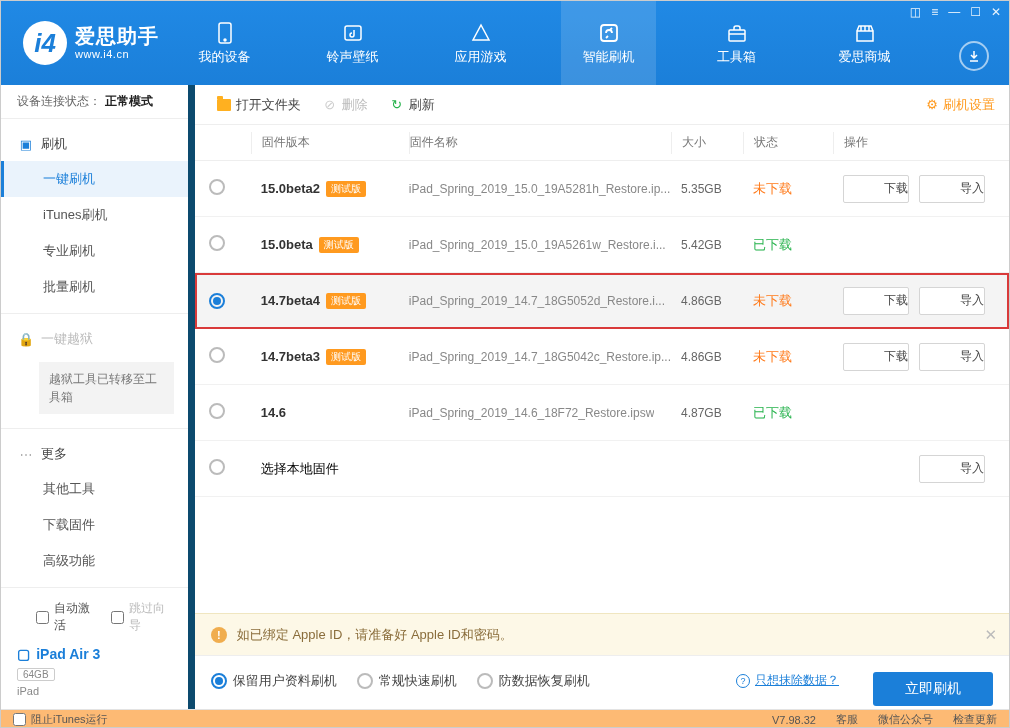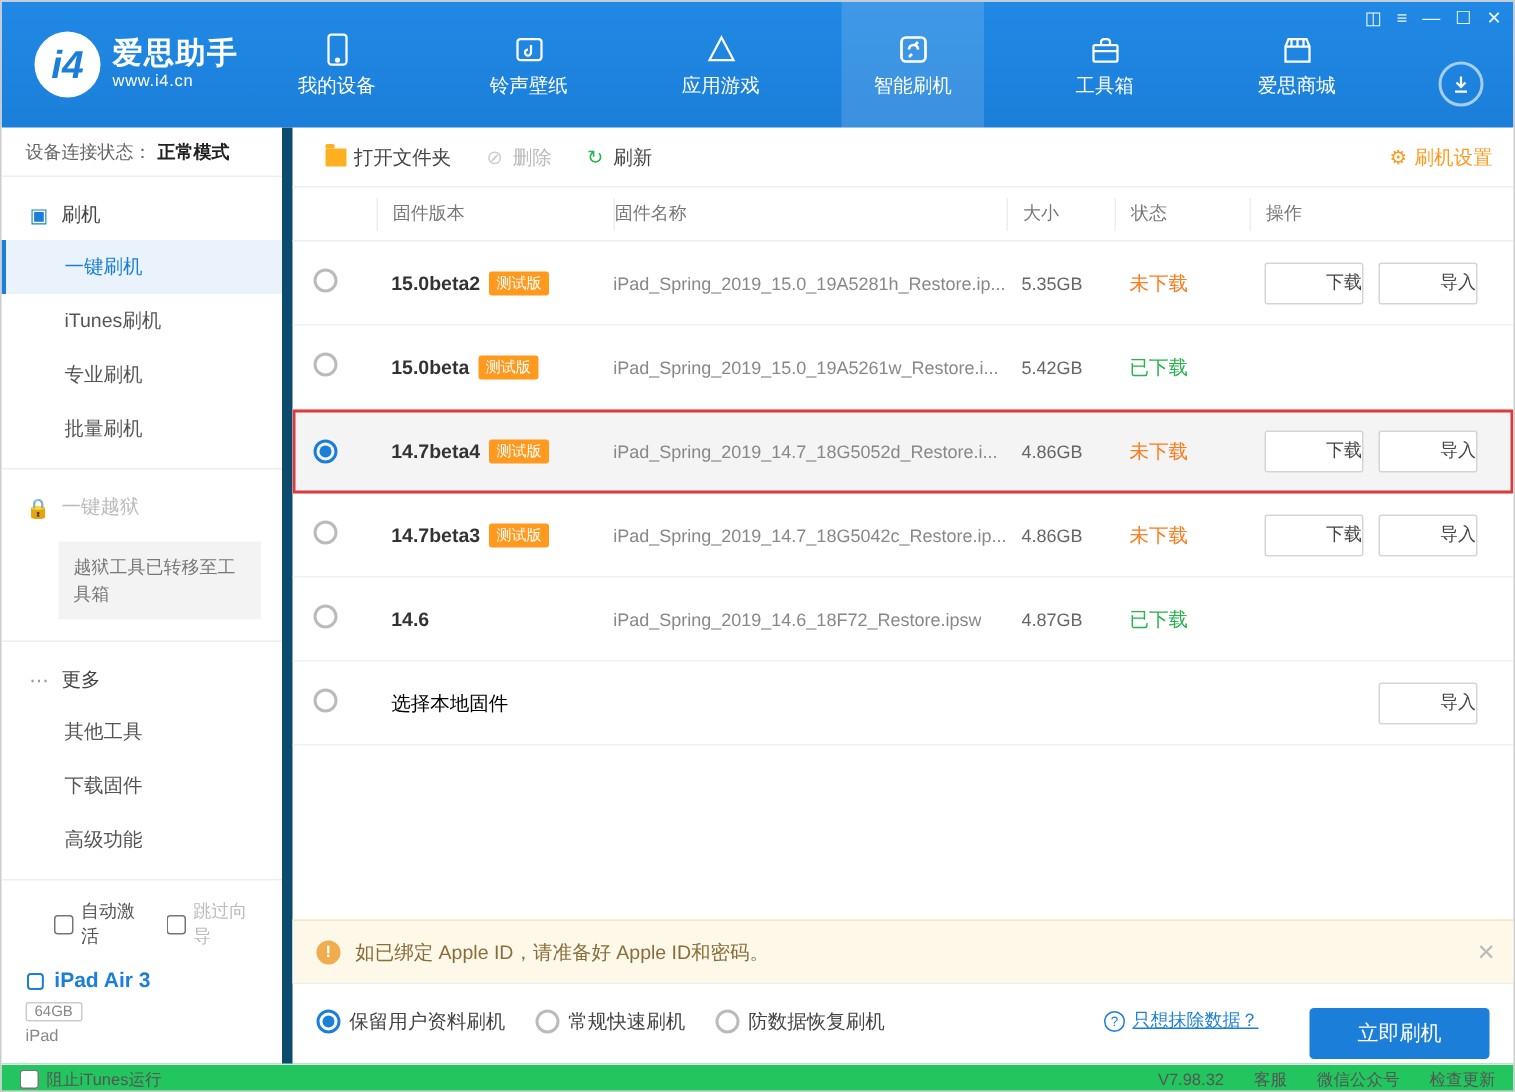--- a/index.html
+++ b/index.html
@@ -67,21 +67,21 @@
 .st-done { color: #27b34d; }
 .opbtn { border: 1px solid #d5d5d5; background: #fff; color: #444; font-size: 12px; width: 66px; height: 28px; border-radius: 2px; cursor: pointer; margin-right: 10px; text-align: right; }
 .notice { background: #fdf8e7; border-top: 1px solid #f0e6c0; height: 42px; display: flex; align-items: center; padding: 0 16px; font-size: 13px; color: #8a6d3b; position: relative; }
 .notice .warn-ic { width: 16px; height: 16px; border-radius: 50%; background: #f0ad4e; color: #fff; display: inline-flex; align-items: center; justify-content: center; font-size: 11px; font-weight: bold; margin-right: 10px; }
 .notice .close-x { position: absolute; right: 12px; top: 12px; color: #bbb; cursor: pointer; font-size: 15px; }
 .opts-row { height: 54px; border-top: 1px solid #eee; display: flex; align-items: flex-start; padding: 16px 16px; gap: 20px; font-size: 13px; }
 .opt { display: flex; align-items: center; gap: 6px; cursor: pointer; color: #444; }
 .link { color: #1b7fd9; display: flex; align-items: center; gap: 5px; cursor: pointer; font-size: 12px; }
 .link .qicon { width: 14px; height: 14px; border: 1px solid #1b7fd9; border-radius: 50%; display: inline-flex; align-items: center; justify-content: center; font-size: 9px; }
 .flash-btn { background: #1b7fd9; color: #fff; border: none; width: 120px; height: 34px; border-radius: 3px; font-size: 14px; cursor: pointer; margin-left: 14px; }
-.footer { height: 20px; background: #22c55e; border-top: 1px solid #e3e3e3; display: flex; align-items: center; padding: 0 12px; font-size: 11px; color: #555; gap: 20px; }
+.footer { height: 20px; background: #fdba74; border-top: 1px solid #e3e3e3; display: flex; align-items: center; padding: 0 12px; font-size: 11px; color: #555; gap: 20px; }
 .footer .spacer { flex: 1; }
 </style>
 </head>
 <body>
 
 <div class="header">
   <div class="logo-block">
     <div class="logo-circle">
         <span>i4</span>
       </div>

